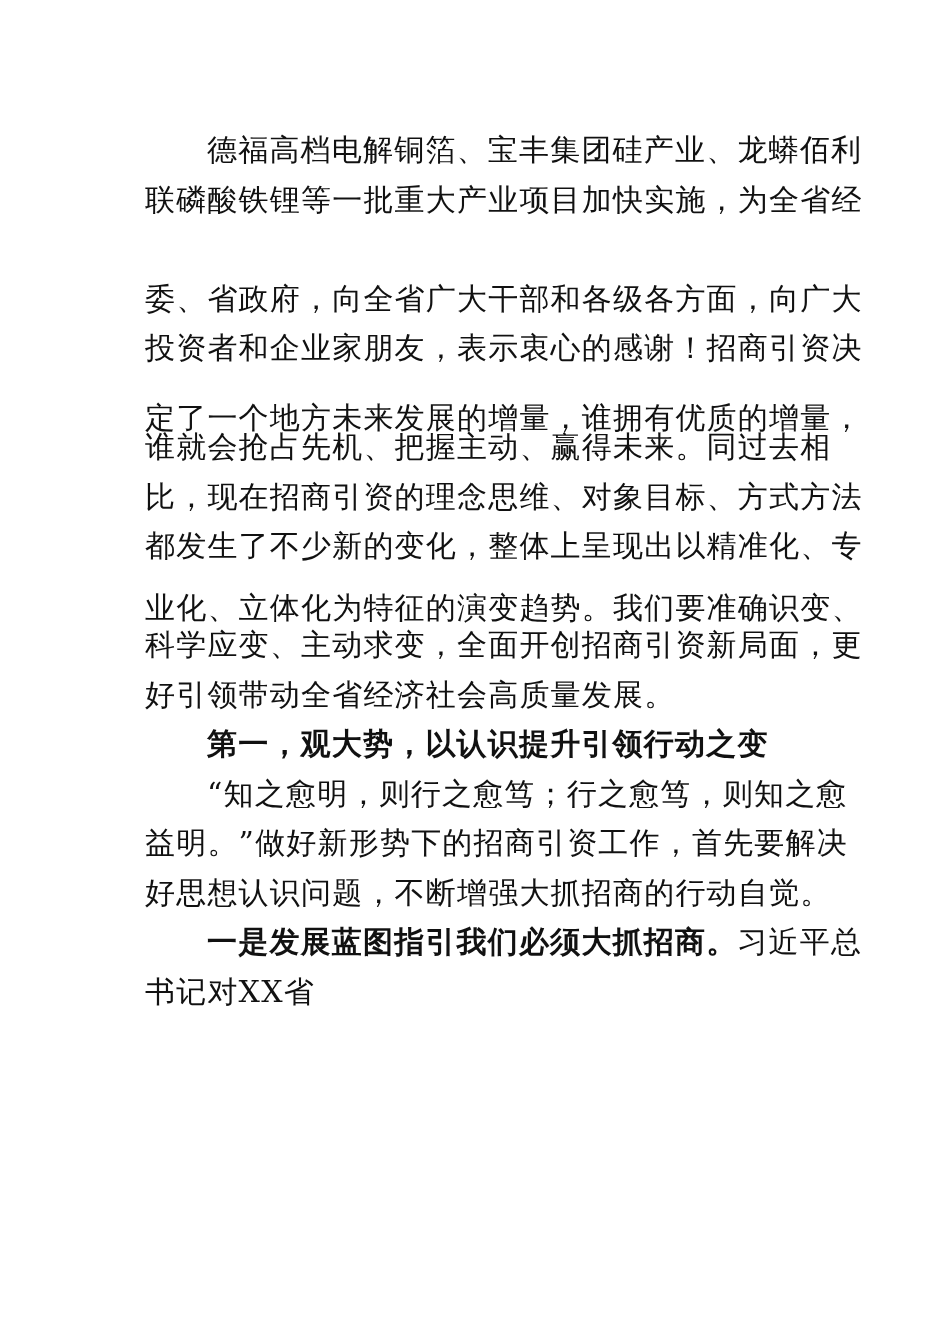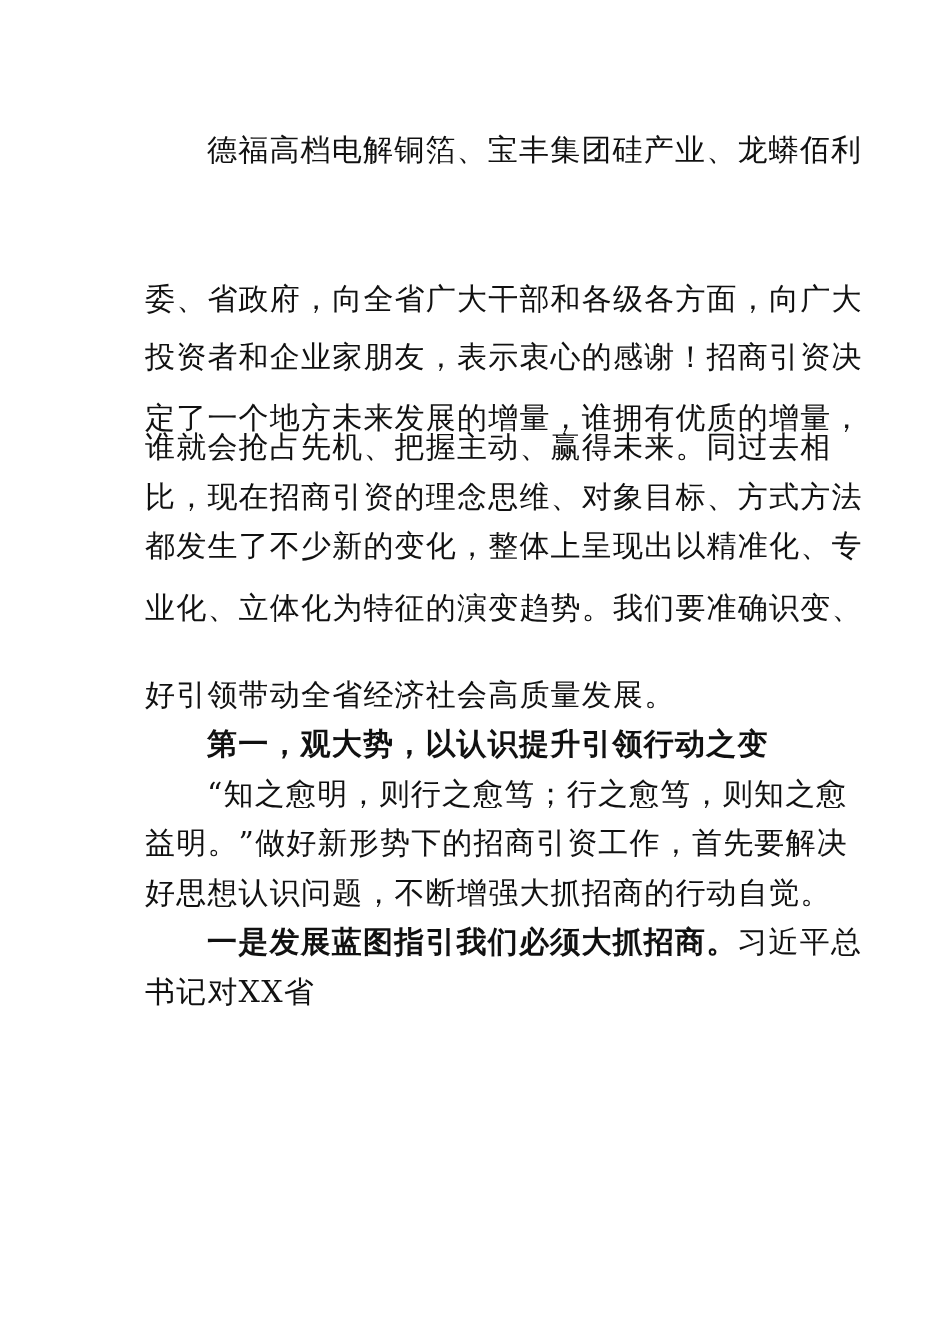--- a/index.html
+++ b/index.html
@@ -21,27 +21,29 @@
   .indent { left: 207px; width: 603px; }
   .bold { font-weight: bold; font-family: "DejaVu Sans", "Liberation Sans", sans-serif; }
   .mixed .b { font-weight: bold; font-family: "DejaVu Sans", "Liberation Sans", sans-serif; }
 </style>
 </head>
 <body>
 
 <div class="page">
 
   <div class="line justify indent" style="top:130px">德福高档电解铜箔、宝丰集团硅产业、龙蟒佰利</div>
+  <div class="line justify" style="top:180px">联磷酸铁锂等一批重大产业项目加快实施，为全省经</div>
   <div class="line justify" style="top:279px">委、省政府，向全省广大干部和各级各方面，向广大</div>
-  <div class="line justify" style="top:337px">投资者和企业家朋友，表示衷心的感谢！招商引资决</div>
+  <div class="line justify" style="top:328px">投资者和企业家朋友，表示衷心的感谢！招商引资决</div>
   <div class="line justify" style="top:398px">定了一个地方未来发展的增量，谁拥有优质的增量，</div>
   <div class="line justify" style="top:427px">谁就会抢占先机、把握主动、赢得未来。同过去相</div>
   <div class="line justify" style="top:477px">比，现在招商引资的理念思维、对象目标、方式方法</div>
   <div class="line justify" style="top:526px">都发生了不少新的变化，整体上呈现出以精准化、专</div>
   <div class="line justify" style="top:588px">业化、立体化为特征的演变趋势。我们要准确识变、</div>
+  <div class="line justify" style="top:625px">科学应变、主动求变，全面开创招商引资新局面，更</div>
   <div class="line bold indent" style="top:724px">第一，观大势，以认识提升引领行动之变</div>
 
   <div class="line" style="top:675px">好引领带动全省经济社会高质量发展。</div>
 
   <div class="line justify indent" style="top:774px">“知之愈明，则行之愈笃；行之愈笃，则知之愈</div>
   <div class="line justify" style="top:823px">益明。”做好新形势下的招商引资工作，首先要解决</div>
   <div class="line justify indent mixed" style="top:922px"><span class="b">一是发展蓝图指引我们必须大抓招商。</span><span>习近平总</span></div>
 
   <div class="line" style="top:873px">好思想认识问题，不断增强大抓招商的行动自觉。</div>
   <div class="line" style="top:972px">书记对XX省</div>

